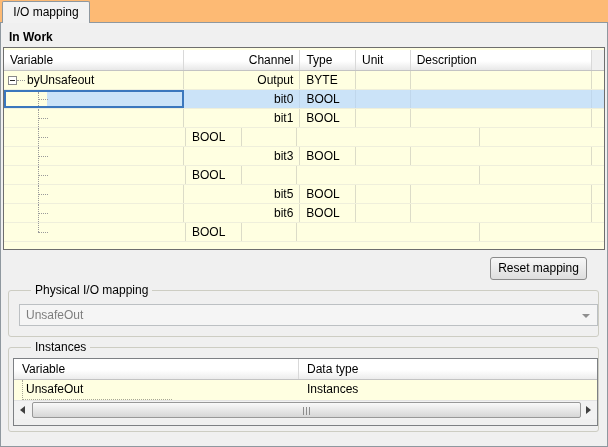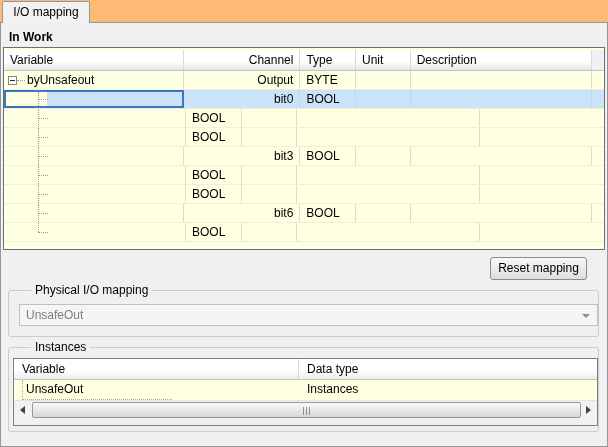--- a/index.html
+++ b/index.html
@@ -163,20 +163,21 @@
       <div class="g-cell col-unit"></div>
       <div class="g-cell col-desc"></div>
       <div class="g-cell col-fill" style="border-right:none"></div>
     </div>
 
     <div class="grid-row">
       <div class="g-cell col-variable cell-tree">
         <span class="tree-v"></span>
         <span class="tree-h"></span>
       </div>
+      <div class="g-cell col-channel">bit1</div>
       <div class="g-cell col-type">BOOL</div>
       <div class="g-cell col-unit"></div>
       <div class="g-cell col-desc"></div>
       <div class="g-cell col-fill" style="border-right:none"></div>
     </div>
     <div class="grid-row">
       <div class="g-cell col-variable cell-tree">
         <span class="tree-v"></span>
         <span class="tree-h"></span>
       </div>
@@ -204,20 +205,21 @@
       <div class="g-cell col-type">BOOL</div>
       <div class="g-cell col-unit"></div>
       <div class="g-cell col-desc"></div>
       <div class="g-cell col-fill" style="border-right:none"></div>
     </div>
     <div class="grid-row">
       <div class="g-cell col-variable cell-tree">
         <span class="tree-v"></span>
         <span class="tree-h"></span>
       </div>
+      <div class="g-cell col-channel">bit5</div>
       <div class="g-cell col-type">BOOL</div>
       <div class="g-cell col-unit"></div>
       <div class="g-cell col-desc"></div>
       <div class="g-cell col-fill" style="border-right:none"></div>
     </div>
     <div class="grid-row">
       <div class="g-cell col-variable cell-tree">
         <span class="tree-v"></span>
         <span class="tree-h"></span>
       </div>

